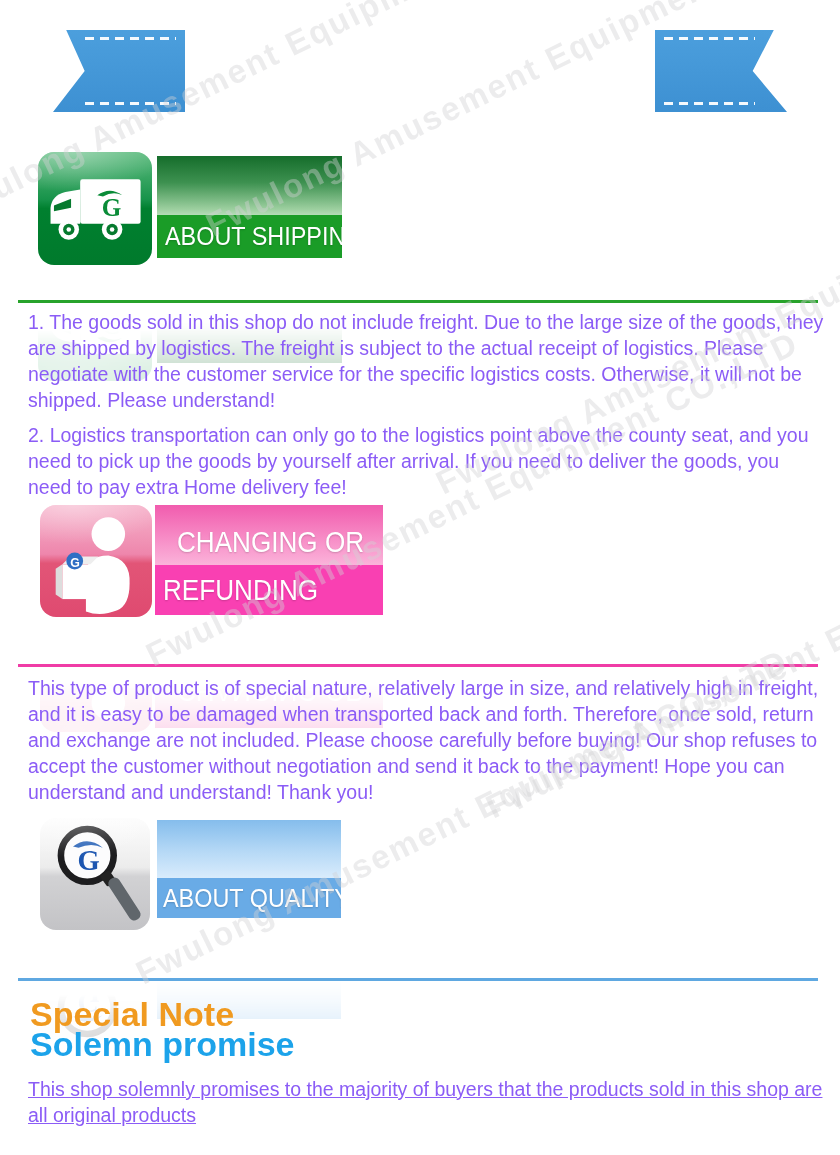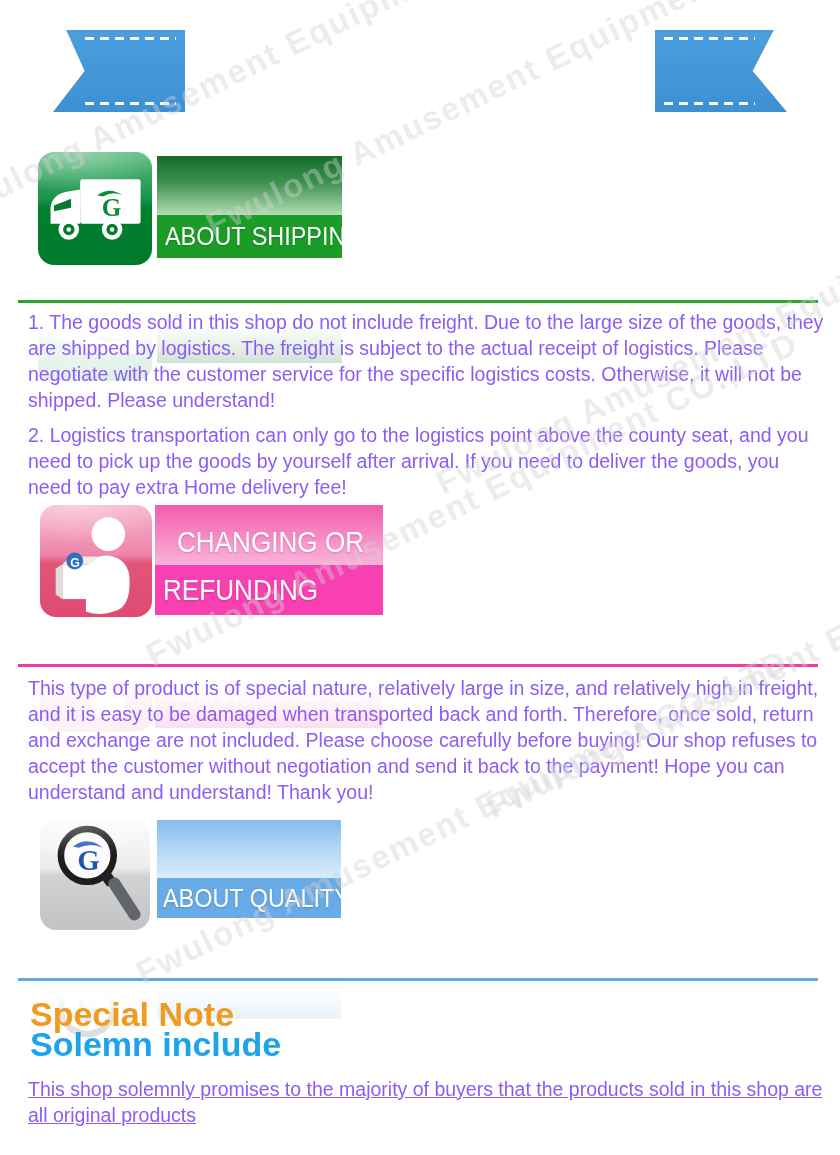--- a/index.html
+++ b/index.html
@@ -180,18 +180,18 @@
   <div class="label-banner bn-quality">
     <div class="banner-top"></div>
     <div class="banner-bottom">
       <span class="banner-text">ABOUT QUALITY</span>
     </div>
   </div>
 
   <div class="rule rule-blue"></div>
 
   <div class="special-note">Special Note</div>
-  <div class="solemn">Solemn include</div>
+  <div class="solemn">Solemn promise</div>
   <div class="copy" id="copy-promise">
     <p>This shop solemnly promises to the majority of buyers that the products sold in this shop are all original products</p>
   </div>
 
 </div>
 
 </body></html>

